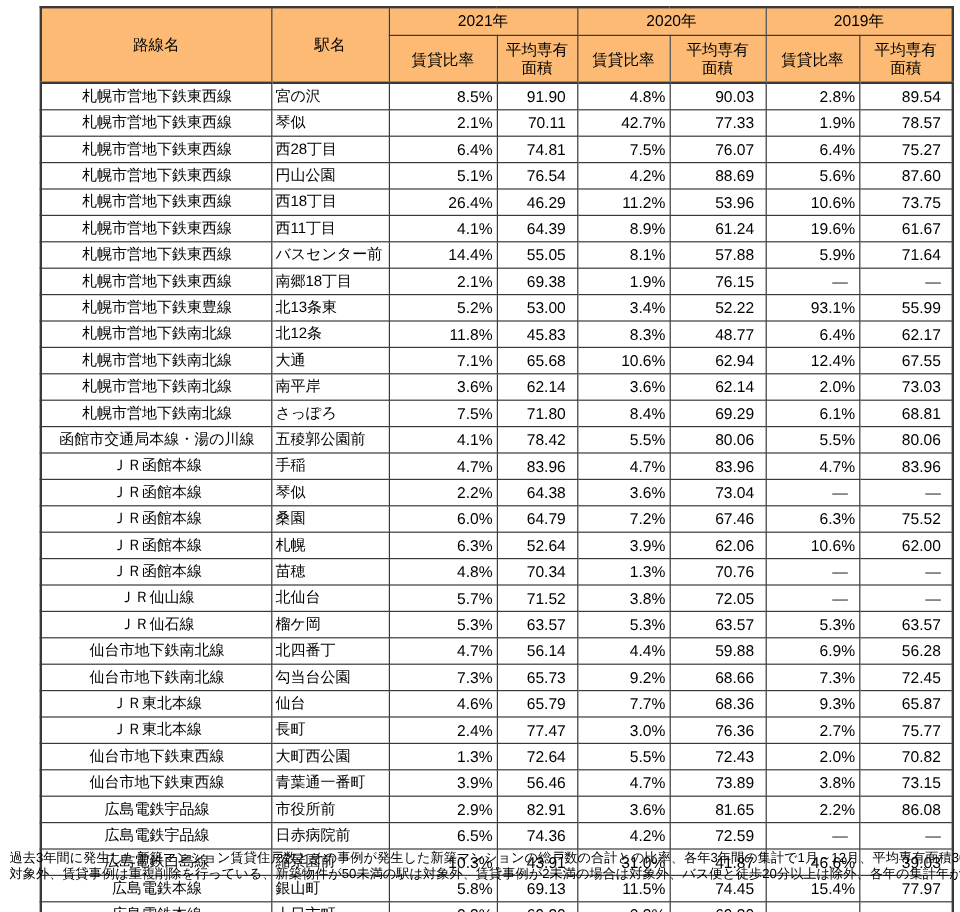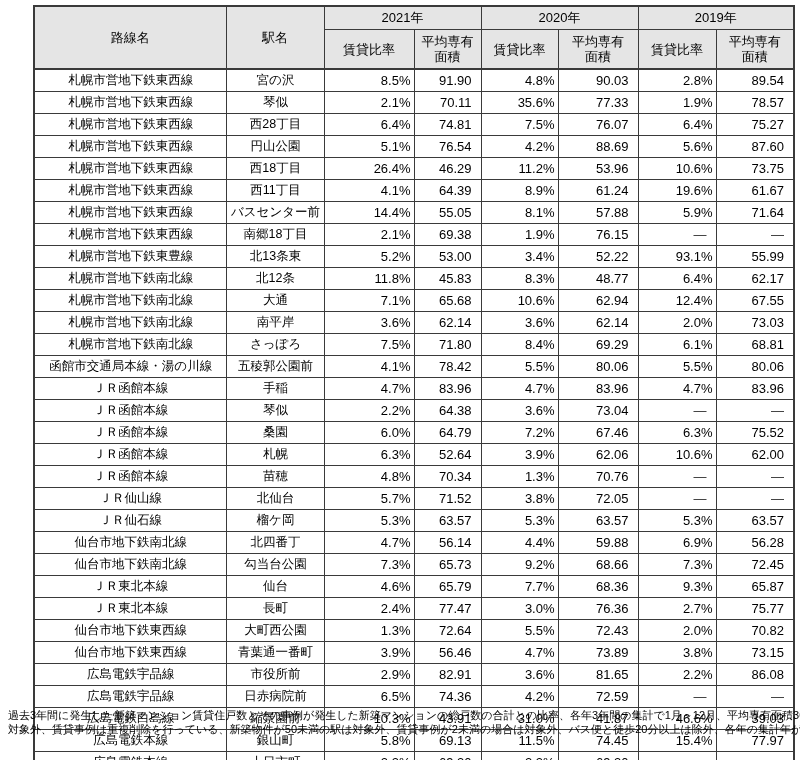--- a/index.html
+++ b/index.html
@@ -2,29 +2,29 @@
 <html><head>
 <meta charset="utf-8">
 <style>
   html,body{margin:0;padding:0;background:#ffffff;width:800px;height:760px;
     font-family:"Liberation Sans","DejaVu Sans",sans-serif;color:#000;}
   .table-wrap{position:absolute;left:33px;top:5px;}
   table{border-collapse:collapse;table-layout:fixed;width:760px;
     border:2px solid #3a3a3a;}
   th,td{border:1px solid #3a3a3a;overflow:hidden;white-space:nowrap;}
   thead th{font-weight:normal;text-align:center;vertical-align:middle;
-    font-size:13px;background:#e5e5e5;}
+    font-size:13px;background:#fdba74;}
   tr.year-row th{height:20px;}
   tr.sub-row th{height:36px;line-height:15px;font-size:13px;}
   th.span-col{vertical-align:middle;}
   thead{border-bottom:2px solid #3a3a3a;}
   tbody tr:first-child td{border-top:2px solid #3a3a3a;}
   tbody td{height:19px;font-size:12.5px;vertical-align:middle;}
   td.line{text-align:center;padding:0 2px 0 3px;}
-  td.station{text-align:center;padding:0 2px 0 3px;}
+  td.station{text-align:left;padding:0 2px 0 3px;}
   td.num{text-align:right;font-size:13px;}
   td.pct{padding-right:3px;}
   td.area{padding-right:9px;}
   td.dash{padding-right:9px;color:#2b2b2b;}
   .footnote{position:absolute;left:8px;top:708px;width:792px;
     font-size:11px;line-height:14px;color:#000;}
   .footnote div{white-space:nowrap;}
 </style>
 </head>
 <body>
@@ -67,21 +67,21 @@
           <td class="num pct">4.8%</td>
           <td class="num area">90.03</td>
           <td class="num pct">2.8%</td>
           <td class="num area">89.54</td>
         </tr>
         <tr>
           <td class="line">札幌市営地下鉄東西線</td>
           <td class="station">琴似</td>
           <td class="num pct">2.1%</td>
           <td class="num area">70.11</td>
-          <td class="num pct">35.6%</td>
+          <td class="num pct">42.7%</td>
           <td class="num area">77.33</td>
           <td class="num pct">1.9%</td>
           <td class="num area">78.57</td>
         </tr>
         <tr>
           <td class="line">札幌市営地下鉄東西線</td>
           <td class="station">西28丁目</td>
           <td class="num pct">6.4%</td>
           <td class="num area">74.81</td>
           <td class="num pct">7.5%</td>

